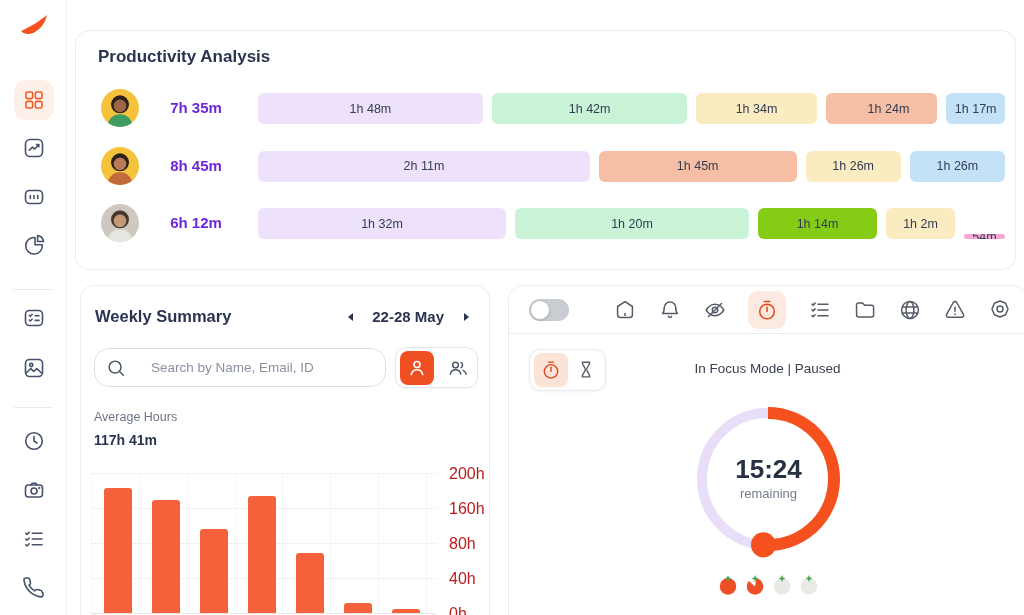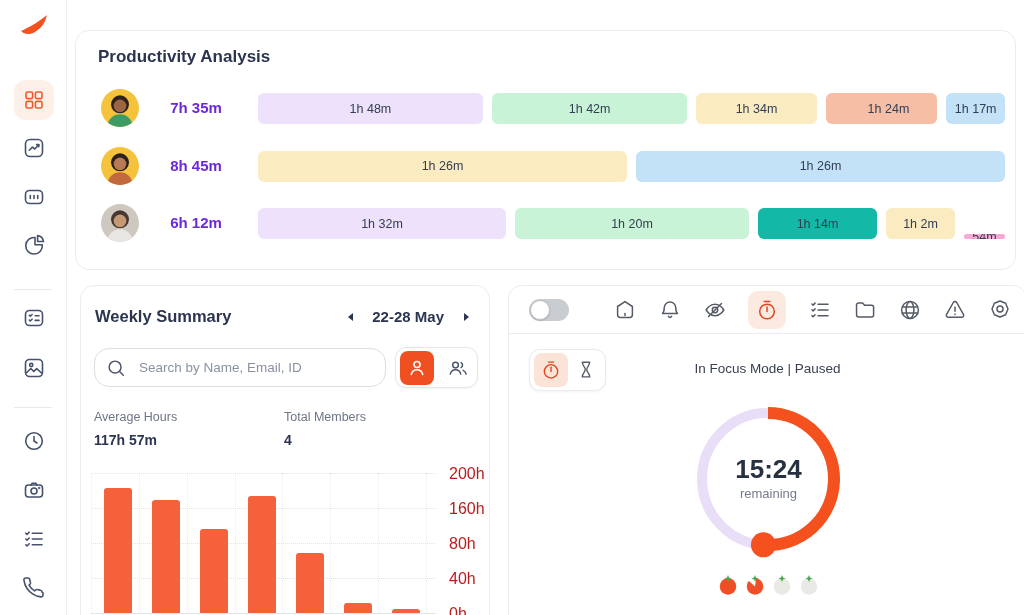--- a/index.html
+++ b/index.html
@@ -27,21 +27,21 @@
   .pseg { flex:1 1 0; border-radius:6px; display:flex; align-items:center; justify-content:center;
           font-size:12.5px; color:#333E53; white-space:nowrap; overflow:hidden; }
 
   
   #weekly { left:80px; top:285px; width:410px; height:400px; }
   .w-title { position:absolute; left:14px; top:21px; font-size:16.5px; font-weight:700; }
   .datenav { position:absolute; right:16px; top:22px; display:flex; align-items:center; gap:15px; }
   .datenav .d-arrow { cursor:pointer; display:grid; place-items:center; width:14px; height:14px; }
   .d-label { font-size:15px; font-weight:600; color:#2B3450; }
   .searchbox { position:absolute; left:13px; top:62px; width:292px; height:39px; border:1px solid #DCDEE3;
-    border-radius:15px; display:flex; align-items:center; padding:0 10px; gap:12px; background:#fff; }
+    border-radius:15px; display:flex; align-items:center; padding:0 10px; gap:24px; background:#fff; }
   .searchbox input { border:0; outline:0; flex:1; font-size:13.5px; font-family:inherit; color:#2B3450; }
   .searchbox input::placeholder { color:#8A91A0; }
   .viewtoggle { position:absolute; left:314px; top:61px; width:83px; height:41px; border:1px solid #E4E6EA;
     border-radius:11px; background:#fff; display:flex; align-items:center; padding:0 4px; justify-content:space-between;
     box-shadow:0 1px 2px rgba(0,0,0,.04); }
   .vt-person { width:34px; height:34px; border-radius:8px; background:#F04F22; display:grid; place-items:center; cursor:pointer; }
   .vt-group { width:30px; height:30px; display:grid; place-items:center; cursor:pointer; }
   .stat { position:absolute; top:124px; }
   .stat .s-label { font-size:12.5px; color:#6E7585; }
   .stat .s-value { margin-top:8px; font-size:14px; font-weight:600; color:#2B3450; }
@@ -199,38 +199,40 @@
         <span class="avatar" style="background: rgb(245, 195, 59);">
           <svg viewBox="0 0 36 36">
             <circle cx="18" cy="14.5" r="8.5" style="fill: rgb(42, 33, 29);"></circle>
             <circle cx="18" cy="16" r="6" style="fill: rgb(185, 122, 86);"></circle>
             <path d="M5.5 36c1.5-8 6.2-12 12.5-12s11 4 12.5 12z" style="fill: rgb(194, 106, 60);"></path>
           </svg>
         </span>
         <span class="ptotal">8h 45m</span>
         <div class="psegs">
 
+        <div class="pseg" style="background: rgb(237, 225, 252); flex-grow: 230;">2h 11m</div>
+          <div class="pseg" style="background: rgb(246, 190, 164); flex-grow: 137;">1h 45m</div>
           <div class="pseg" style="background: rgb(251, 235, 192); flex-grow: 66;">1h 26m</div>
           <div class="pseg" style="background: rgb(195, 226, 248); flex-grow: 66;">1h 26m</div>
         </div>
       </div>
       <div class="prow" style="top: 173px;">
         <span class="avatar" style="background: rgb(207, 200, 192);">
           <svg viewBox="0 0 36 36">
             <circle cx="18" cy="14.5" r="8.5" style="fill: rgb(70, 56, 48);"></circle>
             <circle cx="18" cy="16" r="6" style="fill: rgb(196, 154, 118);"></circle>
             <path d="M5.5 36c1.5-8 6.2-12 12.5-12s11 4 12.5 12z" style="fill: rgb(232, 230, 226);"></path>
           </svg>
         </span>
         <span class="ptotal">6h 12m</span>
         <div class="psegs">
 
         <div class="pseg" style="background: rgb(237, 225, 252); flex-grow: 248;">1h 32m</div>
           <div class="pseg" style="background: rgb(201, 243, 214); flex-grow: 234;">1h 20m</div>
-          <div class="pseg" style="background: #14b8a6; flex-grow: 119;">1h 14m</div>
+          <div class="pseg" style="background: #84cc16; flex-grow: 119;">1h 14m</div>
           <div class="pseg" style="background: rgb(251, 235, 192); flex-grow: 69;">1h 2m</div>
           <div class="pseg" style="background: #f9a8d4; flex-grow: 41; margin-top: 26px;">54m</div>
         </div>
       </div>
     </div>
 </section>
 
 <section class="panel" id="weekly">
   <h2 class="w-title">Weekly Summary</h2>
   <div class="datenav">
@@ -267,25 +269,21 @@
         <circle cx="9.3" cy="8.8" r="3.1"></circle>
           <path d="M3.6 18.6c.7-2.9 3-4.6 5.7-4.6s5 1.7 5.7 4.6"></path>
         <path d="M15.4 6.1a3.1 3.1 0 0 1 0 5.4"></path>
           <path d="M17.6 14.6c1.7.8 2.8 2.1 3.3 4"></path>
       </svg>
     </span>
   </div>
 
   <div class="stat" style="left:13px">
     <div class="s-label">Average Hours</div>
-    <div class="s-value">117h 57m</div>
-  </div>
-  <div class="stat" style="left:203px">
-    <div class="s-label">Total Members</div>
-    <div class="s-value">4</div>
+    <div class="s-value">117h 41m</div>
   </div>
 
   <div class="grid">
 
   <div class="gline"></div>
       <div class="gline"></div>
       <div class="gline"></div>
       <div class="gline"></div>
       <div class="gline"></div>
     </div>

